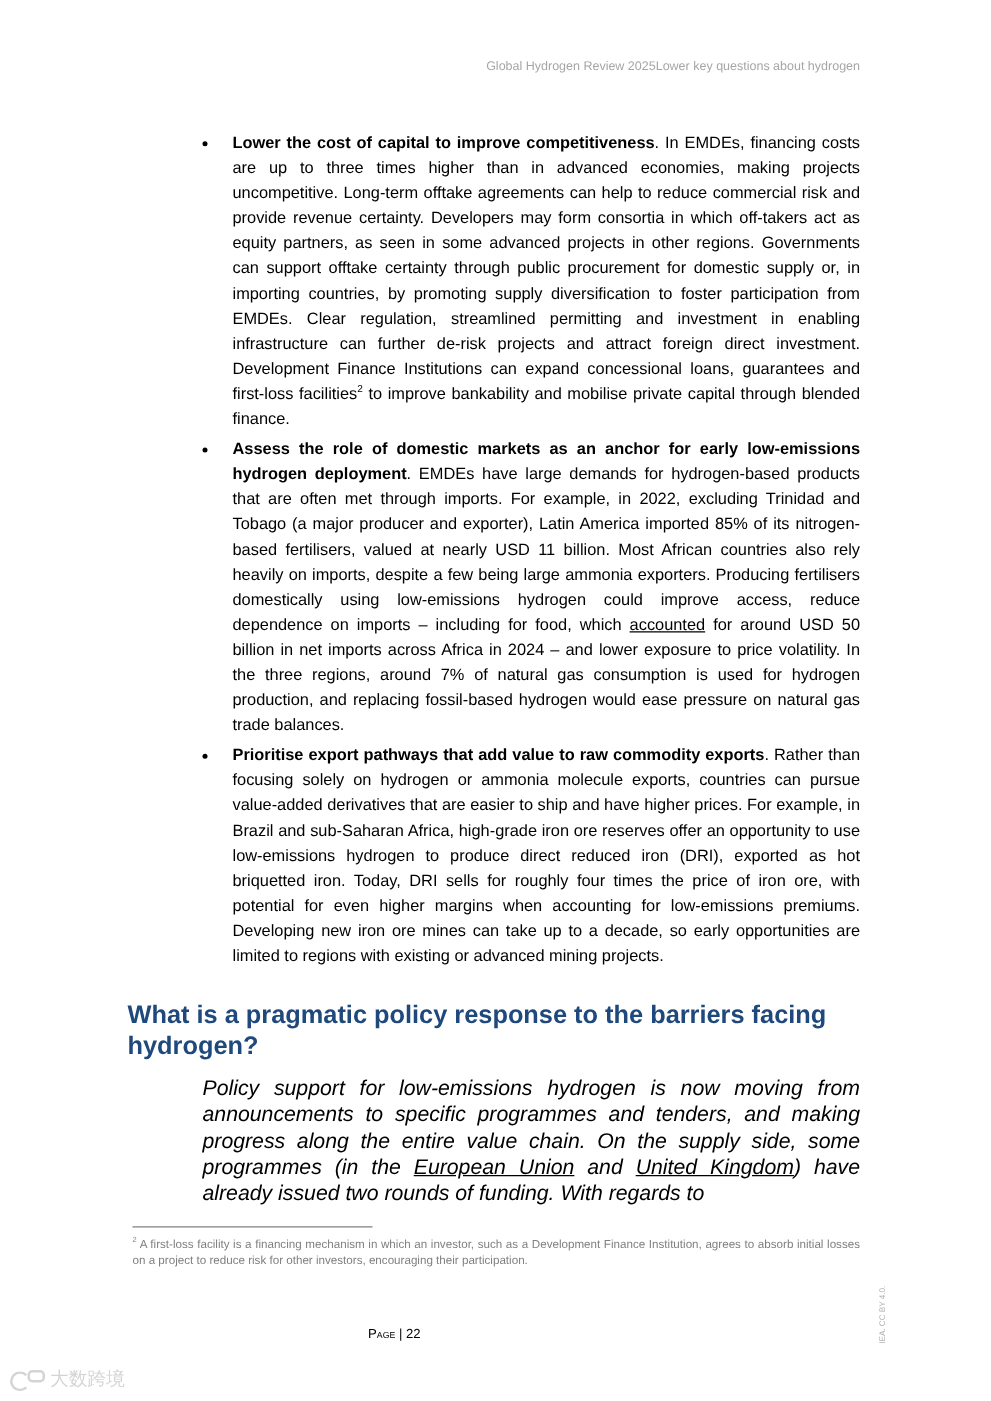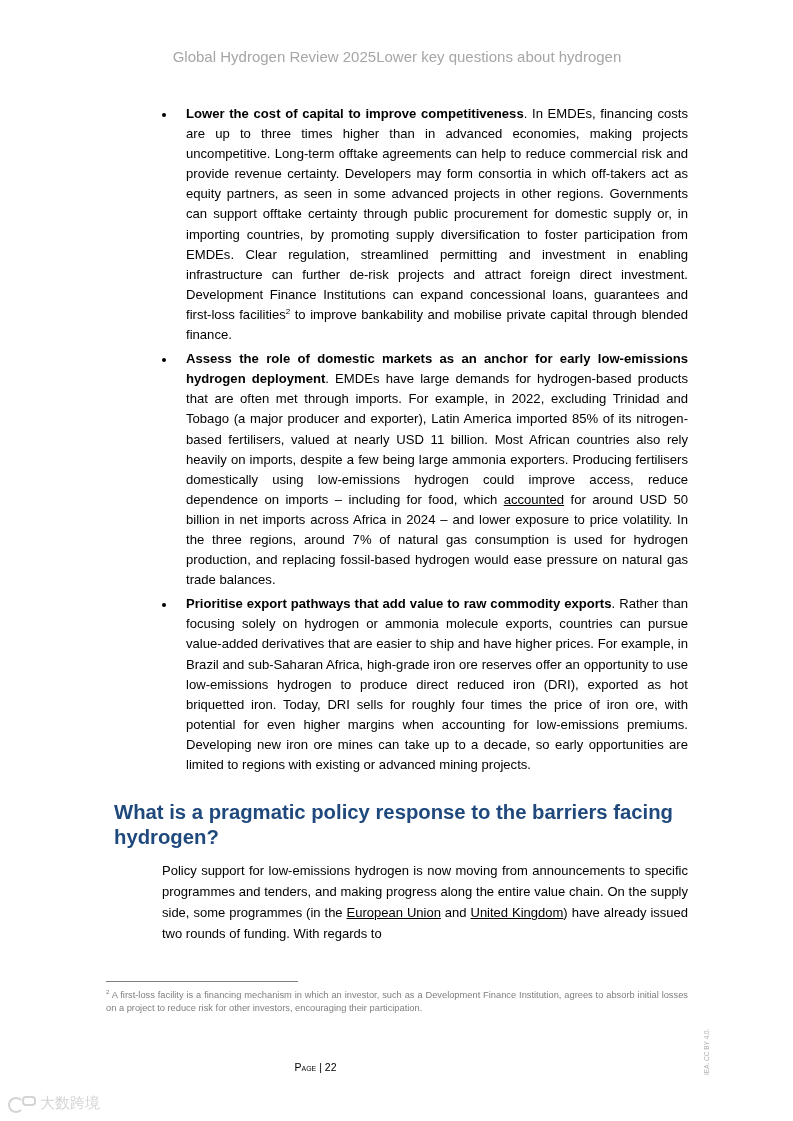--- a/index.html
+++ b/index.html
@@ -14,22 +14,22 @@
       overflow: hidden;
       font-family: "Liberation Sans", sans-serif;
       color: #000000;
     }
     .running-header {
       position: absolute;
       top: 48px;
       left: 106px;
       width: 582px;
       display: flex;
-      justify-content: center;
-      font-size: 15px;
+      justify-content: flex-end;
+      font-size: 10px;
       color: #a6a6a6;
     }
     .bullets {
       position: absolute;
       top: 104px;
       left: 160px;
       width: 528px;
       margin: 0;
       padding: 0;
       list-style: none;
@@ -60,37 +60,38 @@
       text-decoration: underline;
     }
     sup.fn {
       font-size: 8px;
       line-height: 0;
       vertical-align: super;
     }
     .section-heading {
       position: absolute;
       top: 800px;
-      left: 114px;
+      left: 102px;
       width: 560px;
       margin: 0;
       font-size: 20.3px;
       line-height: 25px;
       font-weight: bold;
       color: #1f497d;
     }
     .body-para {
       position: absolute;
       top: 860px;
       left: 162px;
       width: 526px;
       margin: 0;
-      font-size: 13px;
+      font-size: 17px;
       line-height: 21px;
       text-align: justify;
+      font-style: italic;
     }
     .footnote-rule {
       position: absolute;
       top: 981px;
       left: 106px;
       width: 192px;
       height: 0;
       border-top: 1px solid #7f7f7f;
     }
     .footnote {

